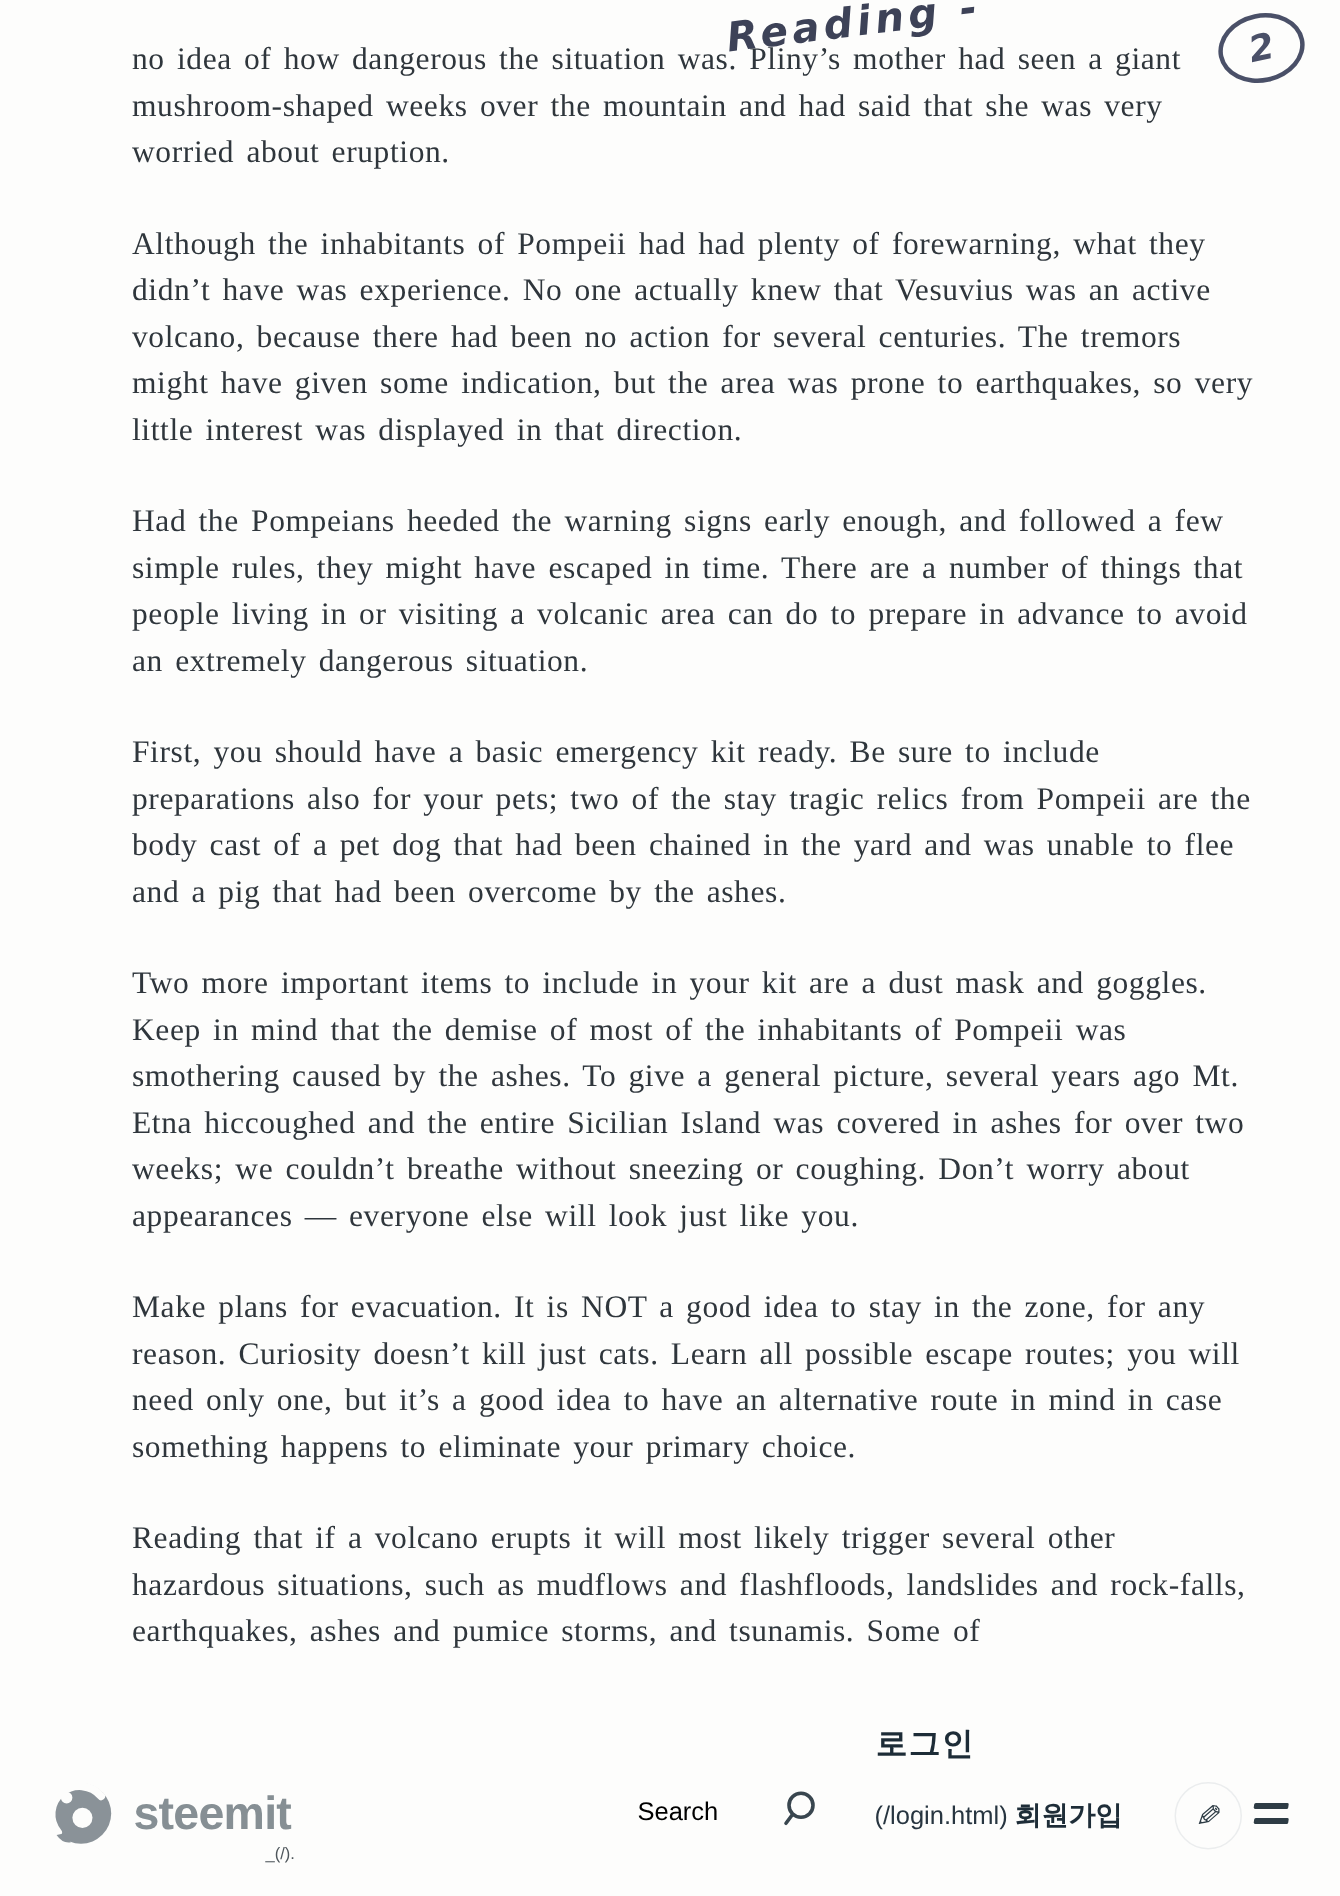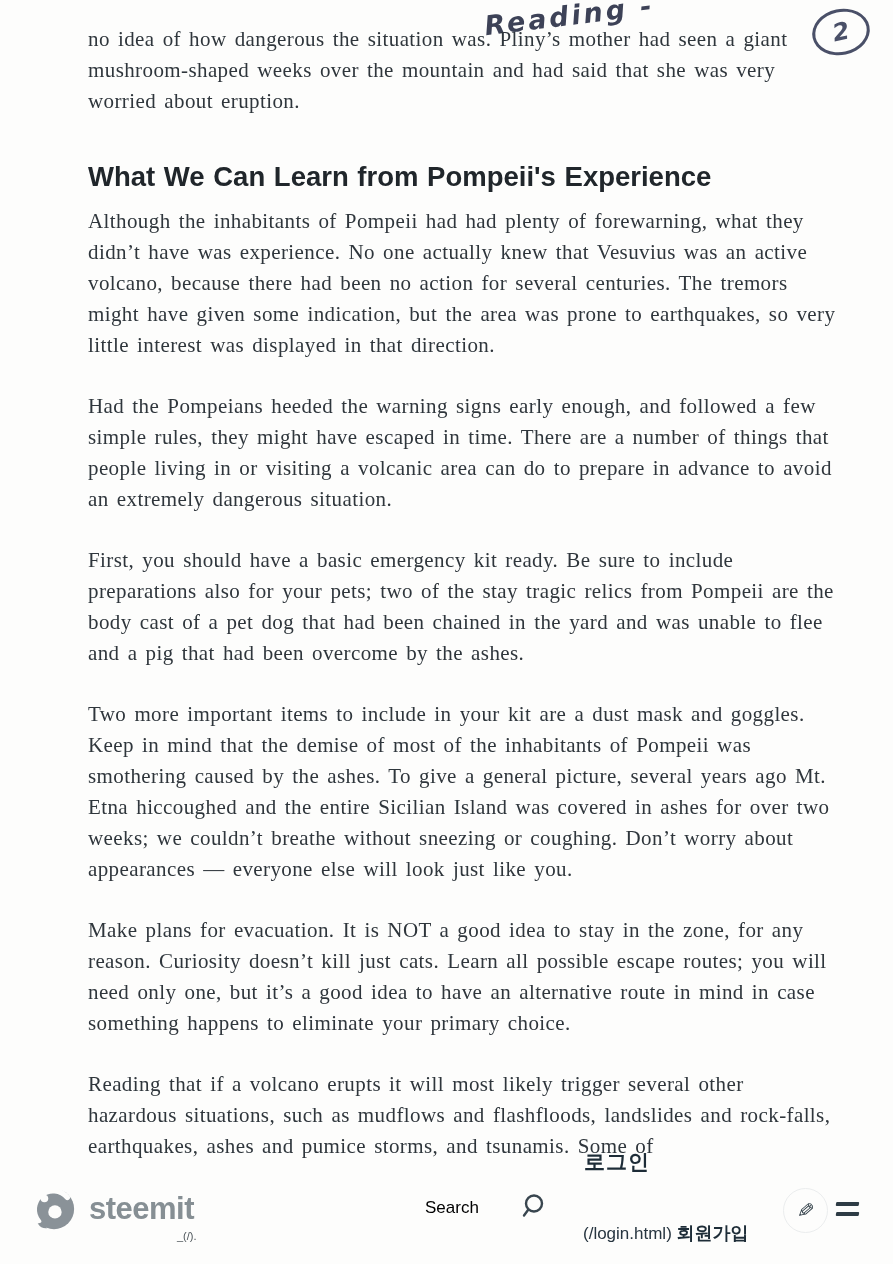--- a/index.html
+++ b/index.html
@@ -53,22 +53,22 @@
   .brand-name{
     font-size:31px;font-weight:700;color:#868f94;letter-spacing:-0.5px;line-height:46px;
   }
   .brand-sub{
     position:absolute;left:177px;top:45px;font-size:11px;color:#4e565b;
     font-family:"Liberation Sans",sans-serif;
   }
   .search-label{position:absolute;left:425px;top:13px;font-size:17px;color:#000000;}
   .search-icon{position:absolute;left:521px;top:8px;width:26px;height:28px;}
   .auth{
-    position:absolute;left:583px;top:28px;width:206px;
-    font-size:17px;color:#273540;line-height:39px;
+    position:absolute;left:583px;top:12px;width:206px;
+    font-size:17px;color:#273540;line-height:27px;
   }
   .auth .login-url{color:#273540;}
   .auth .signup{
     font-family:"DejaVu Sans",sans-serif;font-weight:700;font-size:18px;color:#1e2d38;
   }
   .pencil-btn{
     position:absolute;left:783px;top:3px;width:43px;height:43px;
     border:1.5px solid #ebedee;border-radius:50%;
     display:flex;align-items:center;justify-content:center;
   }
@@ -83,21 +83,20 @@
 </head>
 <body>
 
 <div class="handwriting">Reading -</div>
 <div class="circle-mark">
   <span>2</span>
 </div>
 
 <div class="article">
   <p>no idea of how dangerous the situation was. Pliny’s mother had seen a giant mushroom-shaped weeks over the mountain and had said that she was very worried about eruption.</p>
-  <h1>What We Can Learn from Pompeii's Experience</h1>
   <p>Although the inhabitants of Pompeii had had plenty of forewarning, what they didn’t have was experience. No one actually knew that Vesuvius was an active volcano, because there had been no action for several centuries. The tremors might have given some indication, but the area was prone to earthquakes, so very little interest was displayed in that direction.</p>
   <p>Had the Pompeians heeded the warning signs early enough, and followed a few simple rules, they might have escaped in time. There are a number of things that people living in or visiting a volcanic area can do to prepare in advance to avoid an extremely dangerous situation.</p>
   <p>First, you should have a basic emergency kit ready. Be sure to include preparations also for your pets; two of the stay tragic relics from Pompeii are the body cast of a pet dog that had been chained in the yard and was unable to flee and a pig that had been overcome by the ashes.</p>
   <p>Two more important items to include in your kit are a dust mask and goggles. Keep in mind that the demise of most of the inhabitants of Pompeii was smothering caused by the ashes. To give a general picture, several years ago Mt. Etna hiccoughed and the entire Sicilian Island was covered in ashes for over two weeks; we couldn’t breathe without sneezing or coughing. Don’t worry about appearances — everyone else will look just like you.</p>
   <p>Make plans for evacuation. It is NOT a good idea to stay in the zone, for any reason. Curiosity doesn’t kill just cats. Learn all possible escape routes; you will need only one, but it’s a good idea to have an alternative route in mind in case something happens to eliminate your primary choice.</p>
   <p>Reading that if a volcano erupts it will most likely trigger several other hazardous situations, such as mudflows and flashfloods, landslides and rock-falls, earthquakes, ashes and pumice storms, and tsunamis. Some of</p>
 </div>
 
 <div class="login-overlay">로그인</div>
 

